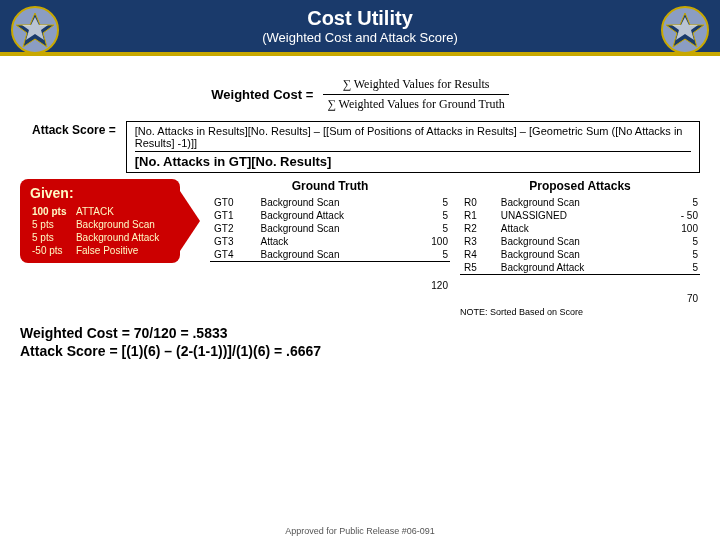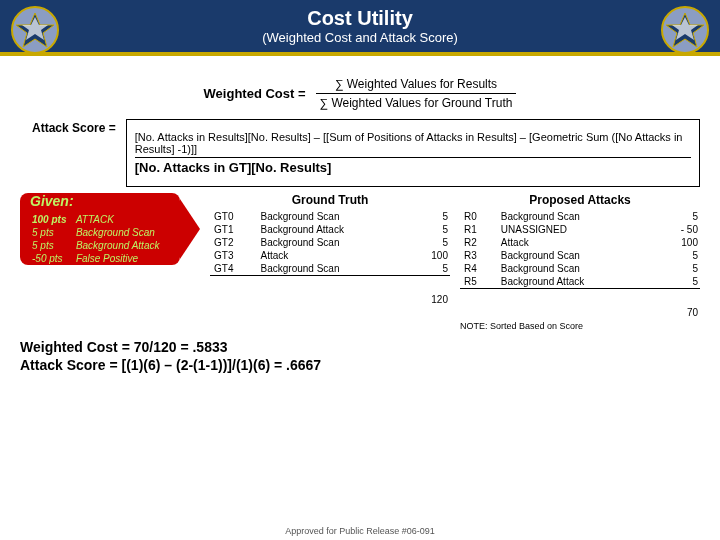--- a/index.html
+++ b/index.html
@@ -65,20 +65,21 @@
       gap: 10px;
     }
     .formula-label {
       font-size: 13px;
       font-weight: bold;
     }
     .fraction {
       display: flex;
       flex-direction: column;
       align-items: center;
+      font-family: Liberation Serif, serif;
     }
     .fraction-num, .fraction-den {
       font-size: 12px;
       padding: 1px 4px;
     }
     .fraction-line {
       width: 100%;
       height: 1px;
       background: #000;
       margin: 1px 0;
@@ -93,21 +94,21 @@
     }
     .attack-score-label {
       font-size: 12px;
       font-weight: bold;
       white-space: nowrap;
       margin-top: 2px;
       margin-left: 12px;
     }
     .attack-score-formula {
       border: 1px solid #000;
-      padding: 11px 8px;
+      padding: 3px 8px;
       flex: 1;
     }
     .attack-score-formula .top-line {
       font-size: 11px;
       border-bottom: 1px solid #000;
       padding-bottom: 2px;
       margin-bottom: 2px;
     }
     .attack-score-formula .bottom-line {
       font-size: 13px;
@@ -117,25 +118,24 @@
     
     .given-section {
       display: flex;
       gap: 10px;
       margin-top: 6px;
       align-items: flex-start;
     }
 
     .given-box {
       background: #cc0000;
-      color: #bef264;
+      color: #fef9c3;
       border-radius: 8px;
-      padding: 0 10px;
+      padding: 6px 10px;
       min-width: 160px;
-      font-style: italic;
     }
     .given-title {
       font-size: 14px;
       font-weight: bold;
       margin-bottom: 4px;
     }
     .given-table {
       font-size: 10px;
       width: 100%;
       border-collapse: collapse;

